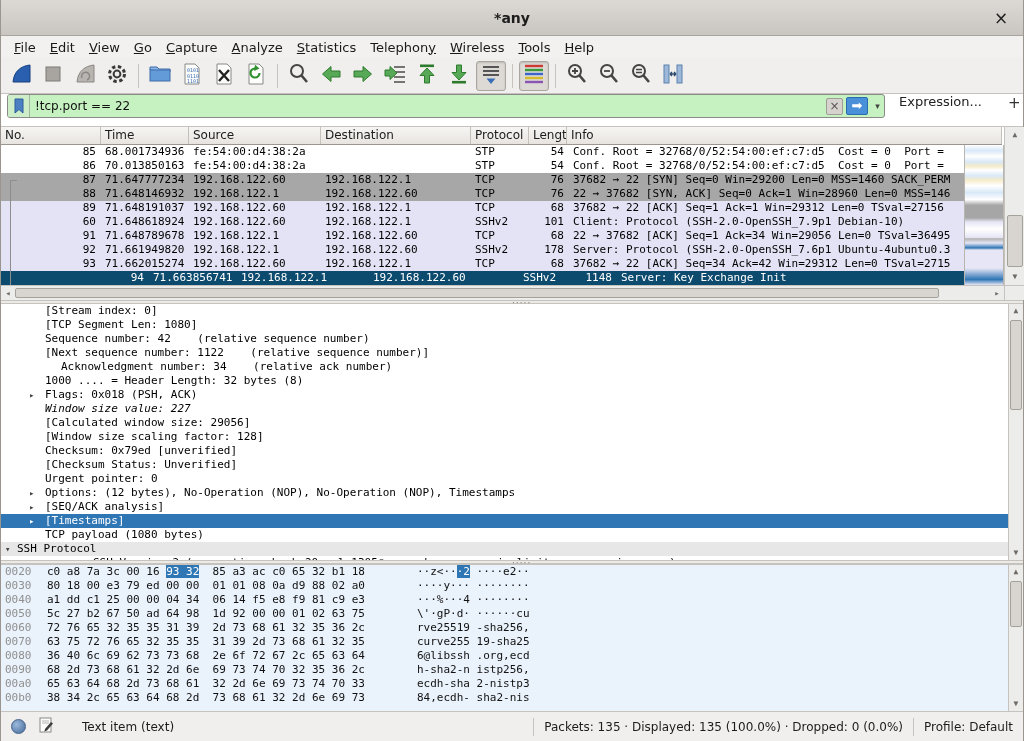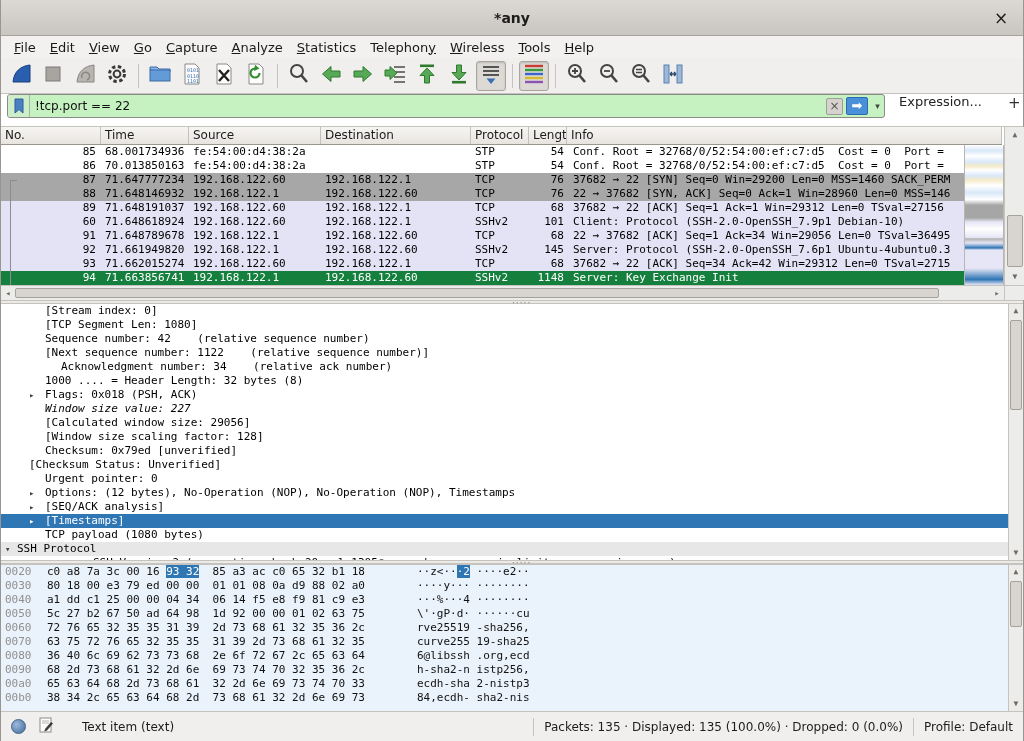--- a/index.html
+++ b/index.html
@@ -52,21 +52,21 @@
   .c-no { width:100px; text-align:right; padding-right:5px; }
   .c-time { width:88px; padding-left:4px; }
   .c-src { width:132px; padding-left:4px; }
   .c-dst { width:150px; padding-left:4px; }
   .c-proto { width:58px; padding-left:4px; }
   .c-len { width:38px; text-align:right; padding-right:3px; }
   .c-info { flex:1; padding-left:6px; }
   .row-stp { background:#ffffff; }
   .row-gray { background:#a7a7a7; }
   .row-lav { background:#e3e3f5; }
-  .row-sel { background:#15803d; color:#fff; }
+  .row-sel { background:#0c4a6e; color:#fff;padding-left:48px; }
   .rel-line { position:absolute; background:#8d8d8d; }
   .minimap { position:absolute; top:18px; left:963px; width:40px; height:140px; border-left:1px solid #b9b5b0; border-right:1px solid #b9b5b0;
     background:linear-gradient(to bottom,#ffffff 0%,#d9e8f8 4%,#ffffff 8%,#d9e8f8 12%,#f4ebc9 15%,#ffffff 18%,#d9e8f8 22%,#f4ebc9 25%,#ffffff 29%,#d9e8f8 34%,#ffffff 39%,#a6a6a6 43%,#a6a6a6 52%,#e6e6f6 55%,#ffffff 60%,#e6e6f6 66%,#b3b3b3 67%,#e6e6f6 70%,#2f76b5 73.5%,#e6e6f6 75%,#e6e6f6 88%,#2f76b5 96%,#e6e6f6 100%); }
   .vscroll { position:absolute; top:0; left:1003px; width:21px; height:158px; background:#ececea; border-left:1px solid #c6c2bd; }
   .vthumb { position:absolute; left:2px; width:16px; background:#d8d5d1; border:1px solid #a5a19b; border-radius:2px; }
   .sarrow { position:absolute; left:0; width:20px; text-align:center; color:#6e6a65; font-size:8px; line-height:14px; }
   .hscroll { position:absolute; left:0; top:158px; width:1003px; height:15px; background:#ececea; border-top:1px solid #c6c2bd; }
   .hthumb { position:absolute; top:2px; height:10px; background:#d8d5d1; border:1px solid #a5a19b; border-radius:2px; }
   .harrow { position:absolute; top:0; width:14px; text-align:center; color:#6e6a65; font-size:9px; line-height:15px; }
   .corner { position:absolute; left:1003px; top:158px; width:21px; height:15px; background:#ececea; border-top:1px solid #c6c2bd; border-left:1px solid #c6c2bd; }
@@ -302,21 +302,21 @@
         <div class="hcell" style="flex: 1 1 0%;">Info</div>
       </div>
     <div class="pl-rows" id="plrows">
         <div class="prow row-stp"><div class="c-no">85</div><div class="c-time">68.001734936</div><div class="c-src">fe:54:00:d4:38:2a</div><div class="c-dst"></div><div class="c-proto">STP</div><div class="c-len">54</div><div class="c-info">Conf. Root = 32768/0/52:54:00:ef:c7:d5  Cost = 0  Port =</div></div>
         <div class="prow row-stp"><div class="c-no">86</div><div class="c-time">70.013850163</div><div class="c-src">fe:54:00:d4:38:2a</div><div class="c-dst"></div><div class="c-proto">STP</div><div class="c-len">54</div><div class="c-info">Conf. Root = 32768/0/52:54:00:ef:c7:d5  Cost = 0  Port =</div></div>
         <div class="prow row-gray"><div class="c-no">87</div><div class="c-time">71.647777234</div><div class="c-src">192.168.122.60</div><div class="c-dst">192.168.122.1</div><div class="c-proto">TCP</div><div class="c-len">76</div><div class="c-info">37682 → 22 [SYN] Seq=0 Win=29200 Len=0 MSS=1460 SACK_PERM</div></div>
         <div class="prow row-gray"><div class="c-no">88</div><div class="c-time">71.648146932</div><div class="c-src">192.168.122.1</div><div class="c-dst">192.168.122.60</div><div class="c-proto">TCP</div><div class="c-len">76</div><div class="c-info">22 → 37682 [SYN, ACK] Seq=0 Ack=1 Win=28960 Len=0 MSS=146</div></div>
         <div class="prow row-lav"><div class="c-no">89</div><div class="c-time">71.648191037</div><div class="c-src">192.168.122.60</div><div class="c-dst">192.168.122.1</div><div class="c-proto">TCP</div><div class="c-len">68</div><div class="c-info">37682 → 22 [ACK] Seq=1 Ack=1 Win=29312 Len=0 TSval=27156</div></div>
         <div class="prow row-lav"><div class="c-no">60</div><div class="c-time">71.648618924</div><div class="c-src">192.168.122.60</div><div class="c-dst">192.168.122.1</div><div class="c-proto">SSHv2</div><div class="c-len">101</div><div class="c-info">Client: Protocol (SSH-2.0-OpenSSH_7.9p1 Debian-10)</div></div>
         <div class="prow row-lav"><div class="c-no">91</div><div class="c-time">71.648789678</div><div class="c-src">192.168.122.1</div><div class="c-dst">192.168.122.60</div><div class="c-proto">TCP</div><div class="c-len">68</div><div class="c-info">22 → 37682 [ACK] Seq=1 Ack=34 Win=29056 Len=0 TSval=36495</div></div>
-        <div class="prow row-lav"><div class="c-no">92</div><div class="c-time">71.661949820</div><div class="c-src">192.168.122.1</div><div class="c-dst">192.168.122.60</div><div class="c-proto">SSHv2</div><div class="c-len">145</div><div class="c-info">Server: Protocol (SSH-2.0-OpenSSH_7.6p1 Ubuntu-4ubuntu0.3</div></div>
+        <div class="prow row-lav"><div class="c-no">92</div><div class="c-time">71.661949820</div><div class="c-src">192.168.122.1</div><div class="c-dst">192.168.122.60</div><div class="c-proto">SSHv2</div><div class="c-len">178</div><div class="c-info">Server: Protocol (SSH-2.0-OpenSSH_7.6p1 Ubuntu-4ubuntu0.3</div></div>
         <div class="prow row-lav"><div class="c-no">93</div><div class="c-time">71.662015274</div><div class="c-src">192.168.122.60</div><div class="c-dst">192.168.122.1</div><div class="c-proto">TCP</div><div class="c-len">68</div><div class="c-info">37682 → 22 [ACK] Seq=34 Ack=42 Win=29312 Len=0 TSval=2715</div></div>
         <div class="prow row-sel"><div class="c-no">94</div><div class="c-time">71.663856741</div><div class="c-src">192.168.122.1</div><div class="c-dst">192.168.122.60</div><div class="c-proto">SSHv2</div><div class="c-len">1148</div><div class="c-info">Server: Key Exchange Init</div></div>
       </div>
     <div class="rel-line" style="left:9px;top:53px;width:1px;height:135px;"></div>
     <div class="rel-line" style="left:9px;top:53px;width:7px;height:1px;"></div>
     <div class="rel-line" style="left:9px;top:187px;width:7px;height:1px;"></div>
     <div class="minimap"></div>
     <div class="vscroll">
       <div class="sarrow" style="top:1px;">▲</div>
       <div class="vthumb" style="top:88px;height:52px;"></div>
@@ -344,21 +344,21 @@
       <div class="dline" style="padding-left: 28px;"><span class="exp" style="width: 16px;"></span><span>[TCP Segment Len: 1080]</span></div>
       <div class="dline" style="padding-left: 28px;"><span class="exp" style="width: 16px;"></span><span>Sequence number: 42    (relative sequence number)</span></div>
       <div class="dline" style="padding-left: 28px;"><span class="exp" style="width: 16px;"></span><span>[Next sequence number: 1122    (relative sequence number)]</span></div>
       <div class="dline" style="padding-left: 44px;"><span class="exp" style="width: 16px;"></span><span>Acknowledgment number: 34    (relative ack number)</span></div>
       <div class="dline" style="padding-left: 28px;"><span class="exp" style="width: 16px;"></span><span>1000 .... = Header Length: 32 bytes (8)</span></div>
       <div class="dline" style="padding-left: 28px;"><span class="exp" style="width: 16px;">▸</span><span>Flags: 0x018 (PSH, ACK)</span></div>
       <div class="dline" style="padding-left: 28px; font-style: italic;"><span class="exp" style="width: 16px;"></span><span>Window size value: 227</span></div>
       <div class="dline" style="padding-left: 28px;"><span class="exp" style="width: 16px;"></span><span>[Calculated window size: 29056]</span></div>
       <div class="dline" style="padding-left: 28px;"><span class="exp" style="width: 16px;"></span><span>[Window size scaling factor: 128]</span></div>
       <div class="dline" style="padding-left: 28px;"><span class="exp" style="width: 16px;"></span><span>Checksum: 0x79ed [unverified]</span></div>
-      <div class="dline" style="padding-left: 28px; flex-direction: column;"><span class="exp" style="width: 16px;"></span><span>[Checksum Status: Unverified]</span></div>
+      <div class="dline" style="padding-left: 28px;"><span class="exp" style="width: 16px;"></span><span>[Checksum Status: Unverified]</span></div>
       <div class="dline" style="padding-left: 28px;"><span class="exp" style="width: 16px;"></span><span>Urgent pointer: 0</span></div>
       <div class="dline" style="padding-left: 28px;"><span class="exp" style="width: 16px;">▸</span><span>Options: (12 bytes), No-Operation (NOP), No-Operation (NOP), Timestamps</span></div>
       <div class="dline" style="padding-left: 28px;"><span class="exp" style="width: 16px;">▸</span><span>[SEQ/ACK analysis]</span></div>
       <div class="dline sel" style="padding-left: 28px;"><span class="exp" style="width: 16px;">▸</span><span>[Timestamps]</span></div>
       <div class="dline" style="padding-left: 28px;"><span class="exp" style="width: 16px;"></span><span>TCP payload (1080 bytes)</span></div>
       <div class="dline shaded" style="padding-left: 4px;"><span class="exp" style="width: 12px;">▾</span><span>SSH Protocol</span></div>
       <div class="dline" style="padding-left: 76px;"><span class="exp" style="width: 16px;">▸</span><span>SSH Version 2 (encryption:chacha20-poly1305@openssh.com mac:&lt;implicit&gt; compression:none)</span></div>
     </div>
 
   <div class="splitter">

